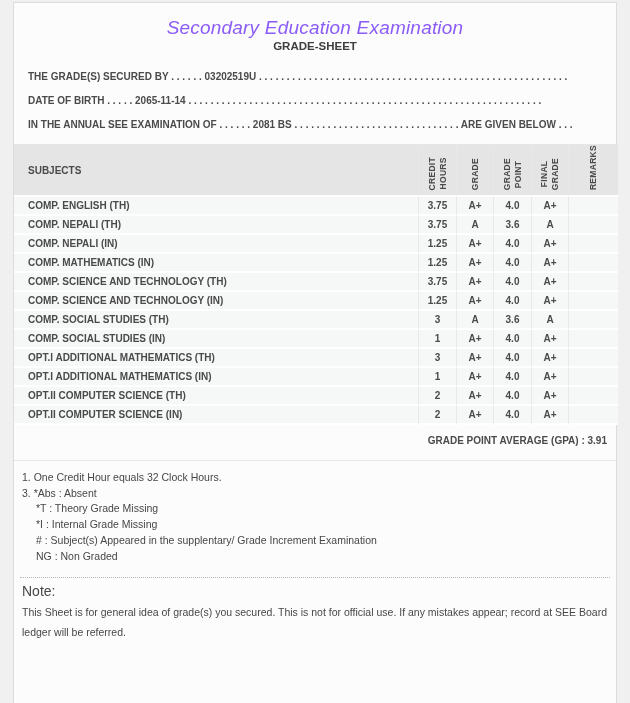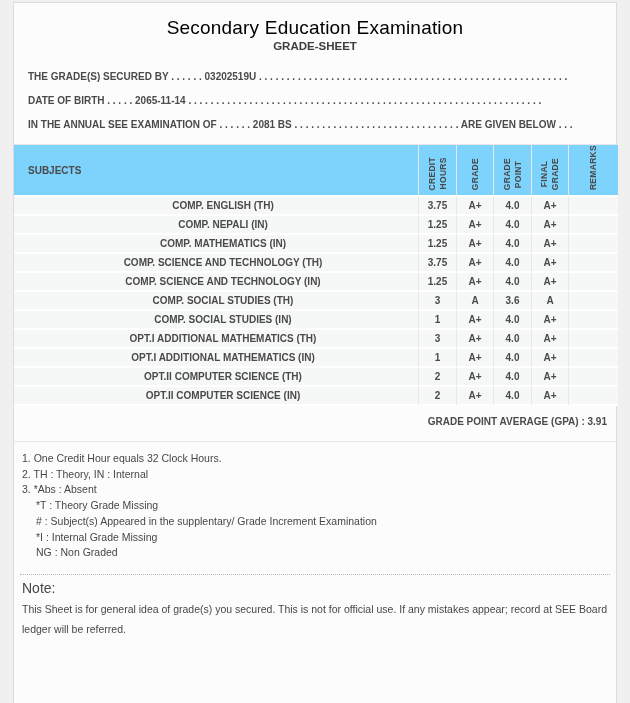--- a/index.html
+++ b/index.html
@@ -51,21 +51,21 @@
   table.grades col.c-grade   { width: 37px; }
   table.grades col.c-point   { width: 38px; }
   table.grades col.c-final   { width: 37px; }
   table.grades col.c-remarks { width: 50px; }
   table.grades th {
     border-top: 1px solid #e7e7e7;
     border-bottom: 2px solid #ffffff;
     height: 42px;
     font-size: 10px;
     color: #4a4a4a;
-    background: #7dd3fc;
+    background: #e5e5e5;
   }
   th.subject-h {
     text-align: left;
     padding-left: 14px;
     vertical-align: middle;
     font-weight: 700;
   }
   th.v { vertical-align: bottom; text-align: center; }
   .vtext {
     display: inline-block;
@@ -80,21 +80,21 @@
     color: #4a4a4a;
   }
   td { 
     background: #f6f7f7;
     border-bottom: 2px solid #ffffff;
     height: 19px;
     font-size: 10px;
     font-weight: 700;
     color: #4a4a4a;
   }
-  td.subject { text-align: center; padding-left: 14px; }
+  td.subject { text-align: left; padding-left: 14px; }
   td.val, th.v.sep, td.val.sep { text-align: center; }
   .sep { border-left: 1px solid #e8e8e8; }
   .gpa-line {
     margin-top: 10px;
     text-align: right;
     padding-right: 9px;
     font-size: 10px;
     font-weight: 700;
     color: #4a4a4a;
   }
@@ -125,21 +125,21 @@
     color: #474747;
     line-height: 20px;
     margin-top: 2px;
   }
 </style>
 </head>
 <body>
 
 <div class="card">
 
-  <div class="title" style="color: #000000;">Secondary Education Examination</div>
+  <div class="title" style="color: #8b5cf6; font-style: italic;">Secondary Education Examination</div>
   <div class="subtitle">GRADE-SHEET</div>
 
   <div class="info-block">
     <div class="info-line">THE GRADE(S) SECURED BY . . . . . . 03202519U . . . . . . . . . . . . . . . . . . . . . . . . . . . . . . . . . . . . . . . . . . . . . . . . . . . . . . . .</div>
     <div class="info-line">DATE OF BIRTH . . . . . 2065-11-14 . . . . . . . . . . . . . . . . . . . . . . . . . . . . . . . . . . . . . . . . . . . . . . . . . . . . . . . . . . . . . . . .</div>
     <div class="info-line">IN THE ANNUAL SEE EXAMINATION OF . . . . . . 2081 BS . . . . . . . . . . . . . . . . . . . . . . . . . . . . . . ARE GIVEN BELOW . . .</div>
   </div>
 
   <table class="grades">
     <colgroup>
@@ -166,20 +166,28 @@
     <tbody id="grades-body">
         <tr>
       <td class="subject">COMP. ENGLISH (TH)</td>
       <td class="val sep">3.75</td>
       <td class="val sep">A+</td>
       <td class="val sep">4.0</td>
       <td class="val sep">A+</td>
       <td class="val sep"></td>
     </tr>
         <tr>
+      <td class="subject">COMP. NEPALI (TH)</td>
+      <td class="val sep">3.75</td>
+      <td class="val sep">A</td>
+      <td class="val sep">3.6</td>
+      <td class="val sep">A</td>
+      <td class="val sep"></td>
+    </tr>
+        <tr>
       <td class="subject">COMP. NEPALI (IN)</td>
       <td class="val sep">1.25</td>
       <td class="val sep">A+</td>
       <td class="val sep">4.0</td>
       <td class="val sep">A+</td>
       <td class="val sep"></td>
     </tr>
         <tr>
       <td class="subject">COMP. MATHEMATICS (IN)</td>
       <td class="val sep">1.25</td>
@@ -254,25 +262,24 @@
     </tr>
       </tbody>
   </table>
 
   <div class="gpa-line">GRADE POINT AVERAGE (GPA) : 3.91</div>
 
   <div class="solid-divider"></div>
 
   <ul class="footnotes" id="footnotes">
       <li class="fn">1. One Credit Hour equals 32 Clock Hours.</li>
-      <li class="fn">2. TH : Theory, IN : Internal</li>
       <li class="fn">3. *Abs : Absent</li>
       <li class="fn indent">*T : Theory Grade Missing</li>
+      <li class="fn indent">*I : Internal Grade Missing</li>
       <li class="fn indent"># : Subject(s) Appeared in the supplentary/ Grade Increment Examination</li>
-      <li class="fn indent">*I : Internal Grade Missing</li>
       <li class="fn indent">NG : Non Graded</li>
     </ul>
 
   <div class="dotted-divider"></div>
 
   <div class="note-block">
     <div class="note-label">Note:</div>
     <div class="note-text">This Sheet is for general idea of grade(s) you secured. This is not for official use. If any mistakes appear; record at SEE Board ledger will be referred.</div>
   </div>
 

